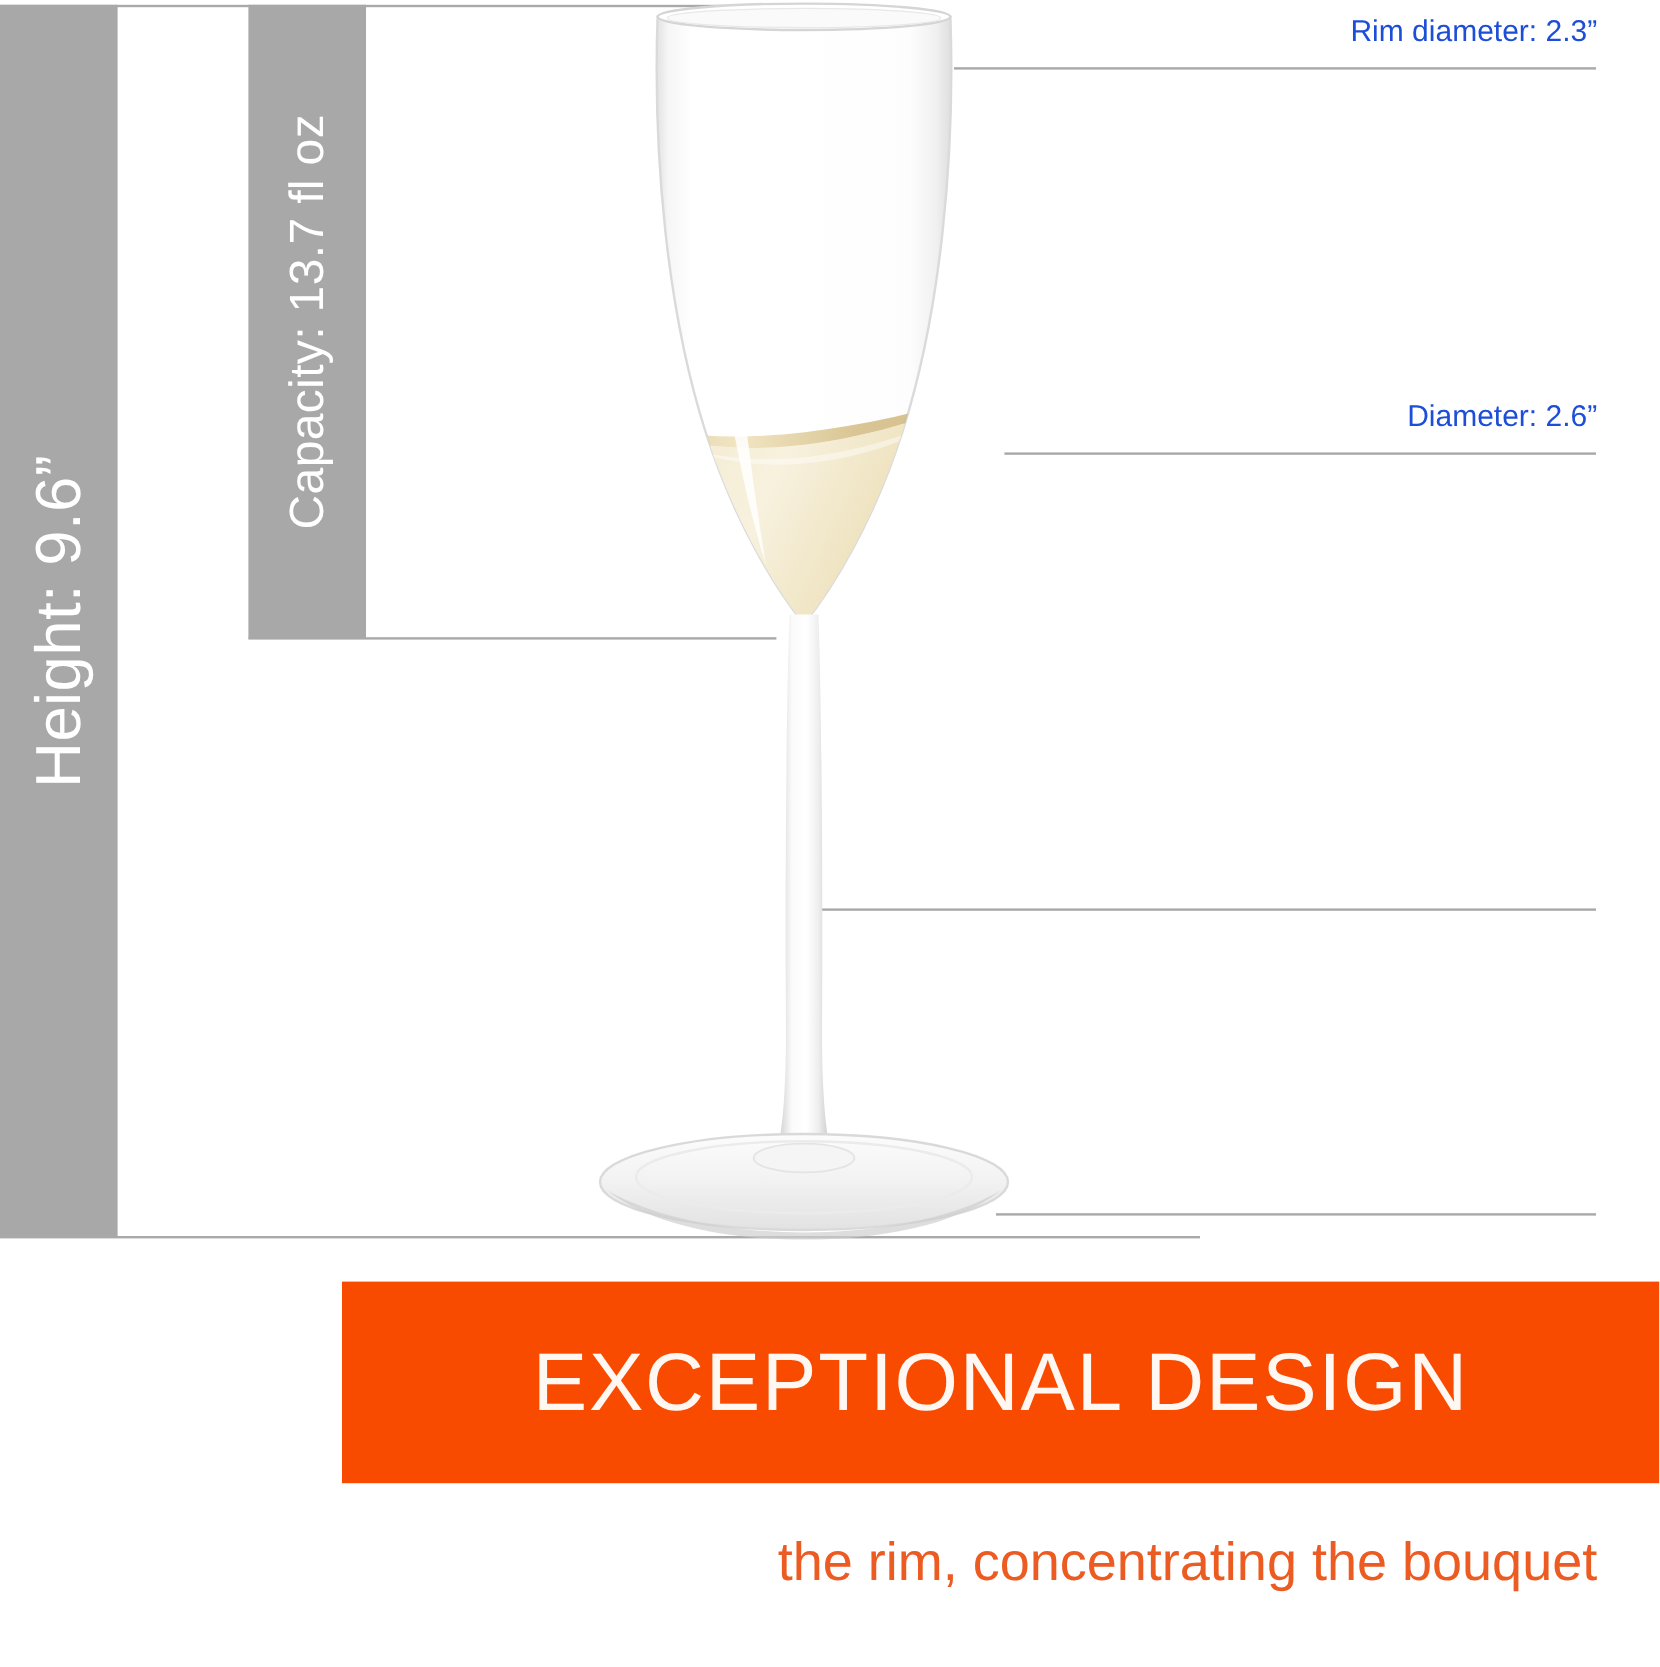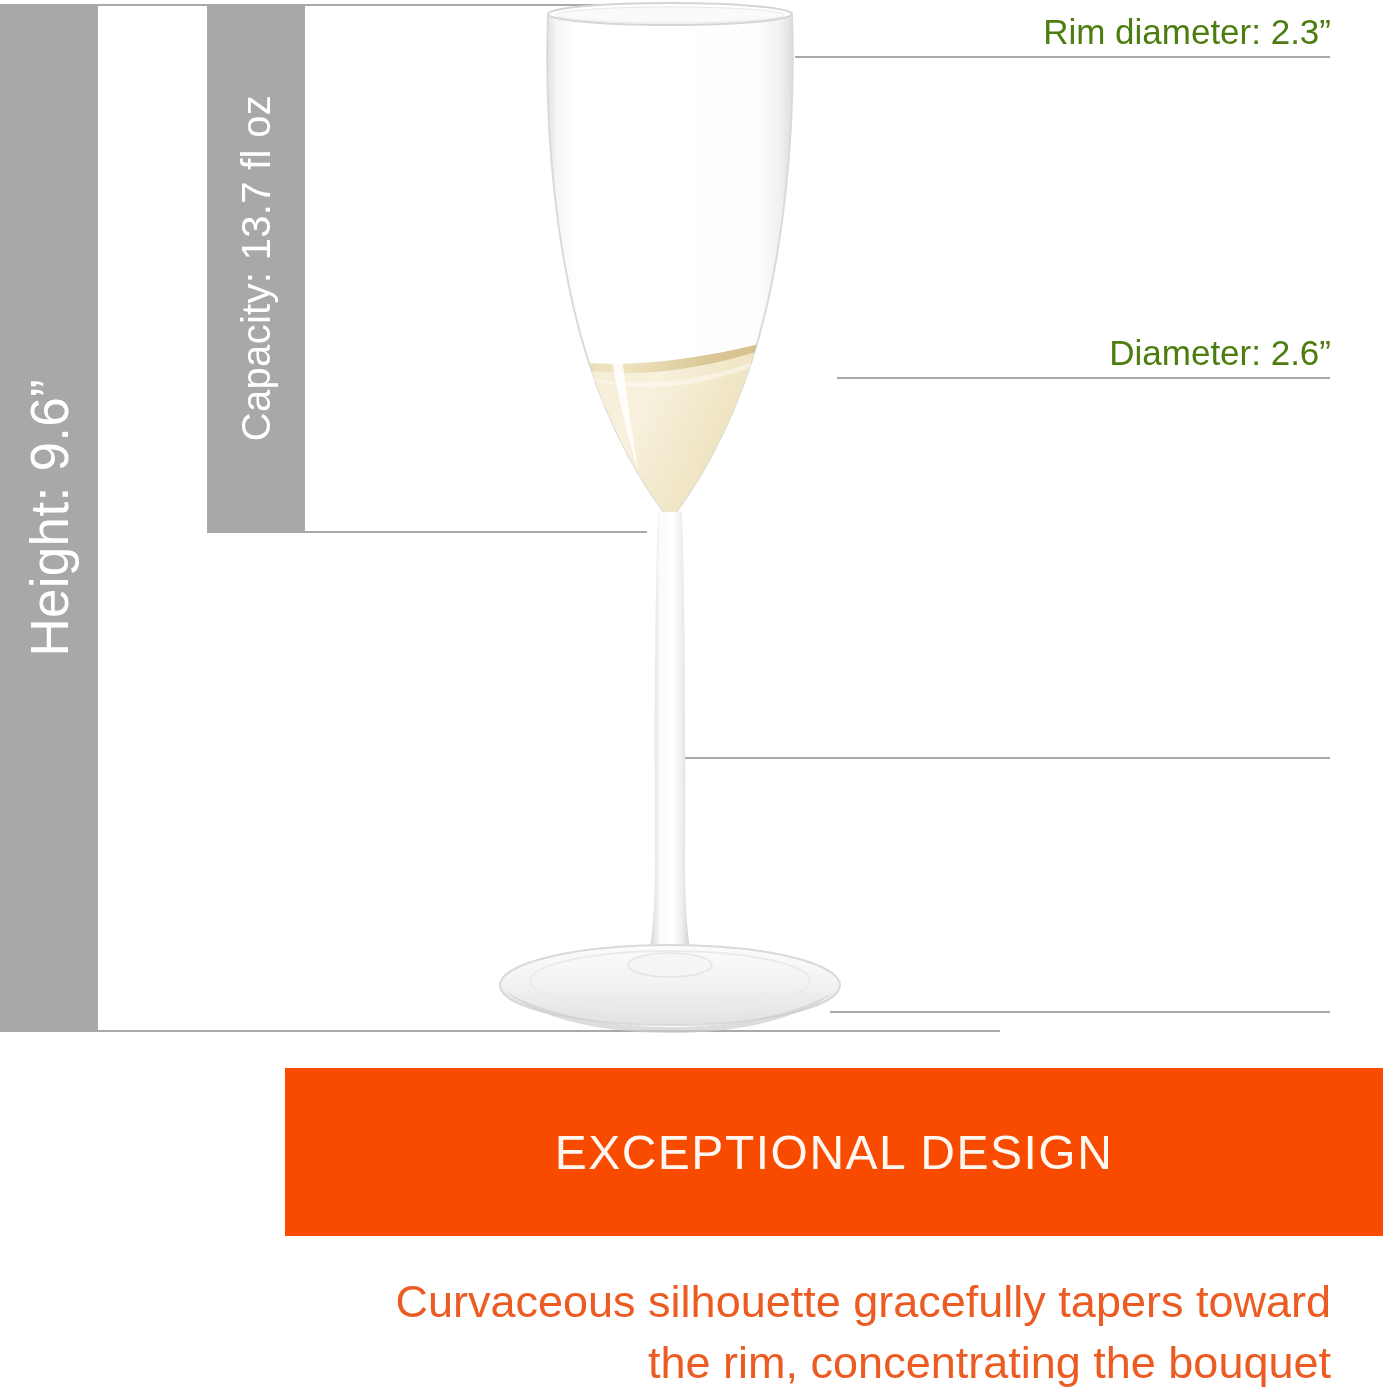--- a/index.html
+++ b/index.html
@@ -56,22 +56,22 @@
     height: 528px;
   }
   #capacity-bar .vbar-label {
     font-size: 40px;
   }
 
   
   .callout {
     position: absolute;
     right: 52px;
-    color: #4d7c0f;
-    font-size: 35px;
+    color: #1d4ed8;
+    font-size: 25px;
     white-space: nowrap;
     text-align: right;
   }
 
   
   #glass {
     position: absolute;
     left: 460px;
     top: 0px;
     width: 420px;
@@ -85,21 +85,21 @@
     top: 1068px;
     width: 1098px;
     height: 168px;
     background: #f94b00;
     display: flex;
     align-items: center;
     justify-content: center;
   }
   #banner-text {
     color: #fff7f2;
-    font-size: 48px;
+    font-size: 68px;
     letter-spacing: 1.5px;
     white-space: nowrap;
   }
 
   
   #caption {
     position: absolute;
     left: 100px;
     right: 52px;
     top: 1272px;
@@ -230,17 +230,16 @@
     <span>Diameter: 2.6”</span>
   </div>
 
 
 
   <div id="banner">
     <span id="banner-text">EXCEPTIONAL DESIGN</span>
   </div>
 
   <div id="caption">
-    <div>Curvaceous silhouette gracefully tapers toward</div>
     <div>the rim, concentrating the bouquet</div>
   </div>
 
 </div>
 
 </body></html>

